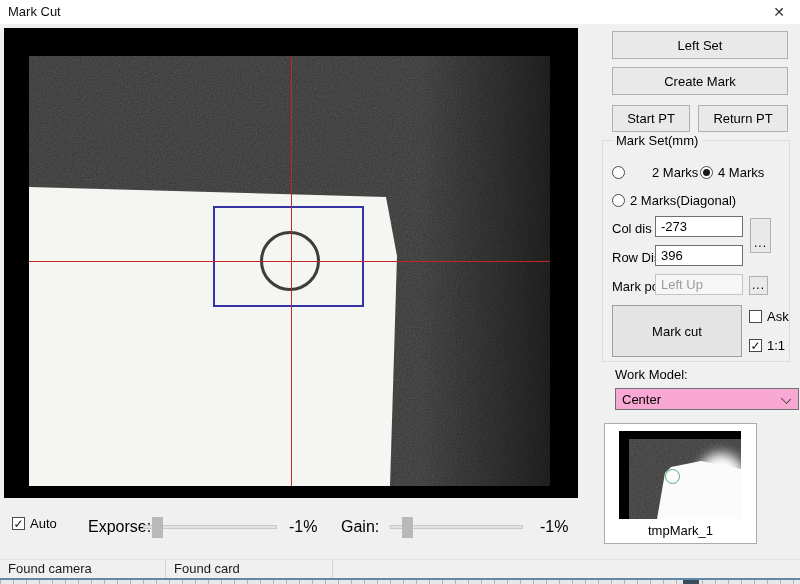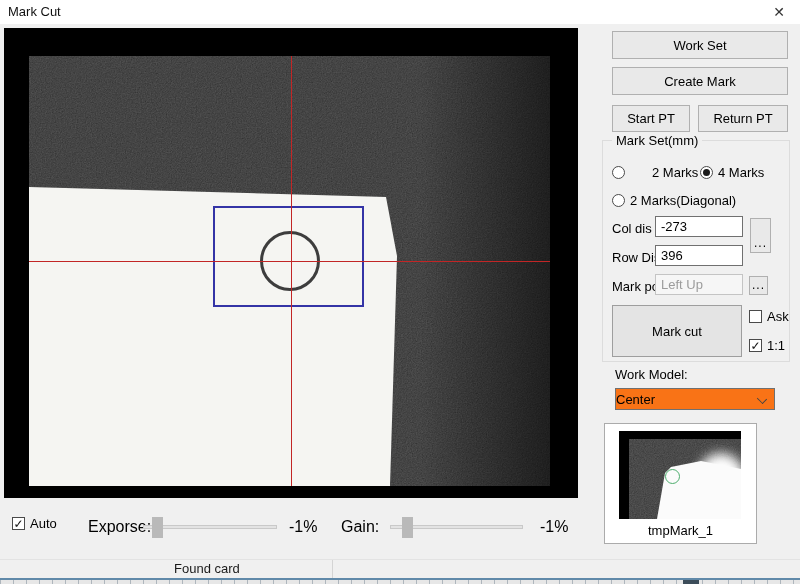--- a/index.html
+++ b/index.html
@@ -41,22 +41,22 @@
   .radio.sel .dotbox::after { content:""; position:absolute; left:2px; top:2px; width:7px; height:7px;
     border-radius:50%; background:#1a1a1a; }
   .field-label { position:absolute; font-size:13px; }
   input.tfield { position:absolute; width:88px; height:21px; border:1px solid #707070;
     background:#fff; font-family:"Liberation Sans",sans-serif; font-size:13px; padding:0 5px; color:#000; }
   input.tfield.disabled { background:#f6f6f6; border-color:#c4c4c4; color:#9c9c9c; }
   .dots-btn { font-size:12px; line-height:10px; letter-spacing:1px; align-items:flex-end; padding-bottom:4px; }
   .checkbox { position:absolute; display:flex; align-items:center; gap:5px; }
   .checkbox .box { width:13px; height:13px; border:1px solid #4a4a4a; background:#fff;
     font-size:12px; line-height:12px; text-align:center; color:#111; }
-  .combo { position:absolute; left:615px; top:388px; width:160px; height:22px; background:#f97316;
-    border:1px solid #707070; display:flex; align-items:center; }
+  .combo { position:absolute; left:615px; top:388px; width:184px; height:22px; background:#f9a8d4;
+    border:1px solid #707070; display:flex; align-items:center; padding-left:6px; }
   .combo .chev { position:absolute; right:8px; top:6px; width:8px; height:8px;
     border-right:1.5px solid #444; border-bottom:1.5px solid #444; transform:rotate(45deg) scale(1,0.8); }
   .preview { position:absolute; left:604px; top:423px; width:153px; height:121px;
     background:#fff; border:1px solid #ababab; }
   .thumb { position:absolute; left:14px; top:7px; width:122px; height:88px; background:#000; overflow:hidden; }
   .thumb svg { position:absolute; left:0; top:0; }
   .thumb .t-paper { position:absolute; left:10px; top:8px; width:112px; height:80px;
     clip-path: polygon(42px 28px, 72px 22px, 112px 30px, 112px 80px, 28px 80px, 36px 34px); background:#fbfbfb; }
   .thumb .t-fuzz { position:absolute; left:78px; top:22px; width:48px; height:52px;
     background:#ffffff; border-radius:50%; filter:blur(6px); }
@@ -109,21 +109,21 @@
       <rect x="0" y="0" width="521" height="430" fill="url(#dimR)"></rect>
     </svg>
     <div class="paper"></div>
     <div class="mark-rect"></div>
     <div class="mark-circle"></div>
     <div class="cross-h"></div>
     <div class="cross-v"></div>
   </div>
 </div>
 
-<div class="btn" style="left:612px; top:31px; width:176px; height:28px;">Work Set</div>
+<div class="btn" style="left:612px; top:31px; width:176px; height:28px;">Left Set</div>
 <div class="btn" style="left:612px; top:67px; width:176px; height:28px;">Create Mark</div>
 <div class="btn" style="left:612px; top:105px; width:78px; height:27px;">Start PT</div>
 <div class="btn" style="left:698px; top:105px; width:90px; height:27px;">Return PT</div>
 
 <div class="groupbox">
   <span class="gb-label">Mark Set(mm)</span>
 </div>
 
 <div class="radio" style="left:612px; top:165px;gap:27px;">
   <span class="dotbox"></span>
@@ -196,20 +196,21 @@
 <div class="slider-track" style="left:143px; top:525px; width:134px;"></div>
 <div class="slider-thumb" style="left:152px; top:517px;"></div>
 <span class="blabel" style="left:289px; top:518px;">-1%</span>
 
 <span class="blabel" style="left:341px; top:518px;">Gain:</span>
 <div class="slider-track" style="left:390px; top:525px; width:133px;"></div>
 <div class="slider-thumb" style="left:402px; top:517px;"></div>
 <span class="blabel" style="left:540px; top:518px;">-1%</span>
 
 <div class="statusbar">
+  <div class="cell c1">Found camera</div>
   <div class="cell c2">Found card</div>
   <div class="cell c4"></div>
 </div>
 
 <div class="bottomstrip">
   <div class="blue"></div>
   <div class="ticks"></div>
   <div class="dark"></div>
 </div>
 

